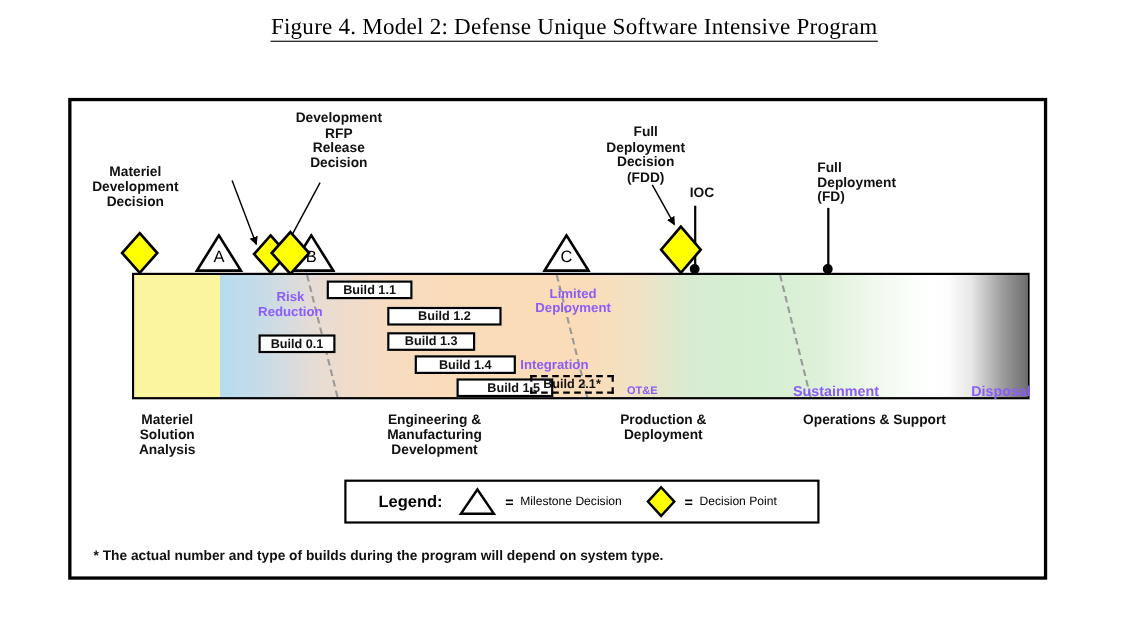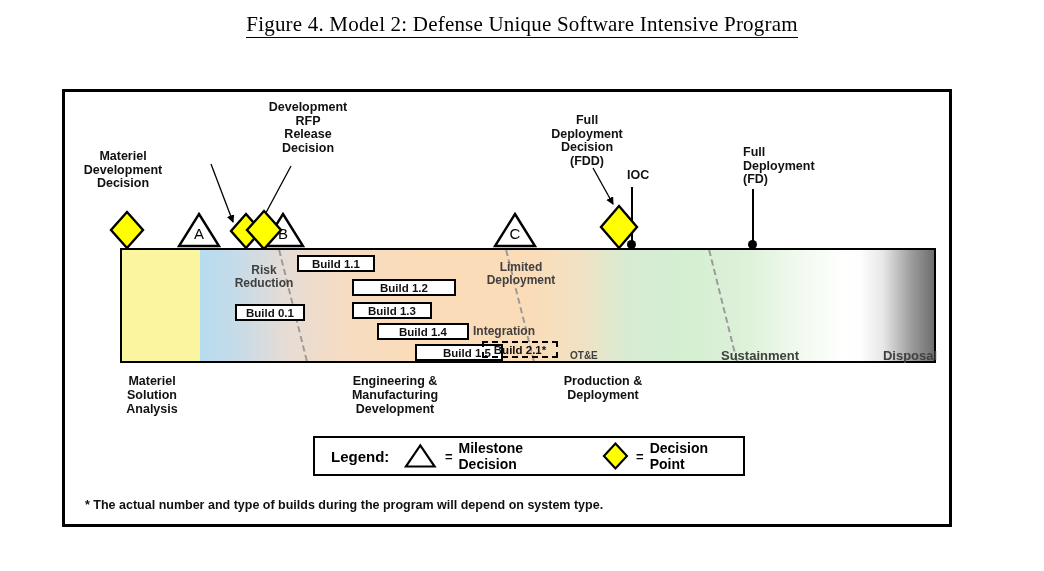--- a/index.html
+++ b/index.html
@@ -31,21 +31,21 @@
        #fbdcb8 30%, #fbdcb8 45%, #f0e2c4 52%,
        #d8ebd2 58%, #d4efd2 66%, #ddf0d8 74%,
        #f2faf0 82%, #ffffff 88%, #fdfdfd 90%,
        #e8e8e8 93%, #9b9b9b 97%, #6e6e6e 100%);}
   #seg-mda-edge{left:9.6%;top:0;width:1px;height:100%;background:#8a8a50;}
 
   .dashline{position:absolute;top:0;height:100%;width:2px;
             border-left:2px dashed #9a9a9a;}
 
   .barlabel{position:absolute;font-weight:bold;font-size:12px;
-            line-height:13px;text-align:center;color:#404040;}
+            line-height:13px;text-align:center;color:#8b5cf6;}
 
   
   .buildbox{
     position:absolute;background:#fff;border:2px solid #000;
     font-weight:bold;font-size:11.5px;color:#111;
     display:flex;align-items:center;justify-content:center;
     height:17px;box-sizing:border-box;
   }
   .buildbox.dashed{border:2px dashed #000;background:transparent;}
 
@@ -71,25 +71,25 @@
   .callout.l{text-align:left;}
 
   
   .phase{position:absolute;font-weight:bold;font-size:12.5px;
          line-height:14px;text-align:center;color:#111;}
 
   
   #legend{
     position:absolute;left:248px;top:344px;width:432px;height:40px;
     border:2px solid #000;background:#fff;box-sizing:border-box;
-    display:flex;align-items:center;
+    display:flex;align-items:center;padding-left:13px;
   }
   #legend .lg-title{font-weight:bold;font-size:15px;margin-left:16px;}
   #legend .eq{font-weight:bold;font-size:13px;}
-  #legend .ltext{font-weight:bold;font-size:14px;}
+  #legend .ltext{font-weight:normal;font-size:11px;}
 
   #footnote{position:absolute;left:20px;top:406px;font-weight:bold;
             font-size:12.5px;color:#111;}
 </style>
 </head>
 <body>
 
 <div id="figure-title">
   <span>Figure 4.  Model 2:  Defense Unique Software Intensive Program</span>
 </div>
@@ -208,20 +208,21 @@
 
   <div class="buildbox dashed" style="left:417px;top:249px;width:76px;">Build 2.1*</div>
 
   <div class="phase" style="left:42px;top:282px;width:90px;">Materiel<br>Solution<br>Analysis</div>
 
 
   <div class="phase" style="left:269px;top:282px;width:122px;">Engineering &amp;<br>Manufacturing<br>Development</div>
 
   <div class="phase" style="left:480px;top:282px;width:116px;">Production &amp;<br>Deployment</div>
 
+  <div class="phase" style="left:640px;top:282px;width:180px;">Operations &amp; Support</div>
 
   <div id="legend">
     <span class="lg-title">Legend:</span>
 
     <svg width="36" height="28" viewBox="0 0 36 28" style="margin-left:14px;display:block;">
       <polygon points="18,3 33,25 3,25" fill="#ffffff" stroke="#000" stroke-width="2.2" stroke-linejoin="miter"></polygon>
     </svg>
     <span class="eq" style="margin-left:7px;">=</span>
     <span class="ltext" style="margin-left:6px;">Milestone Decision</span>
 

